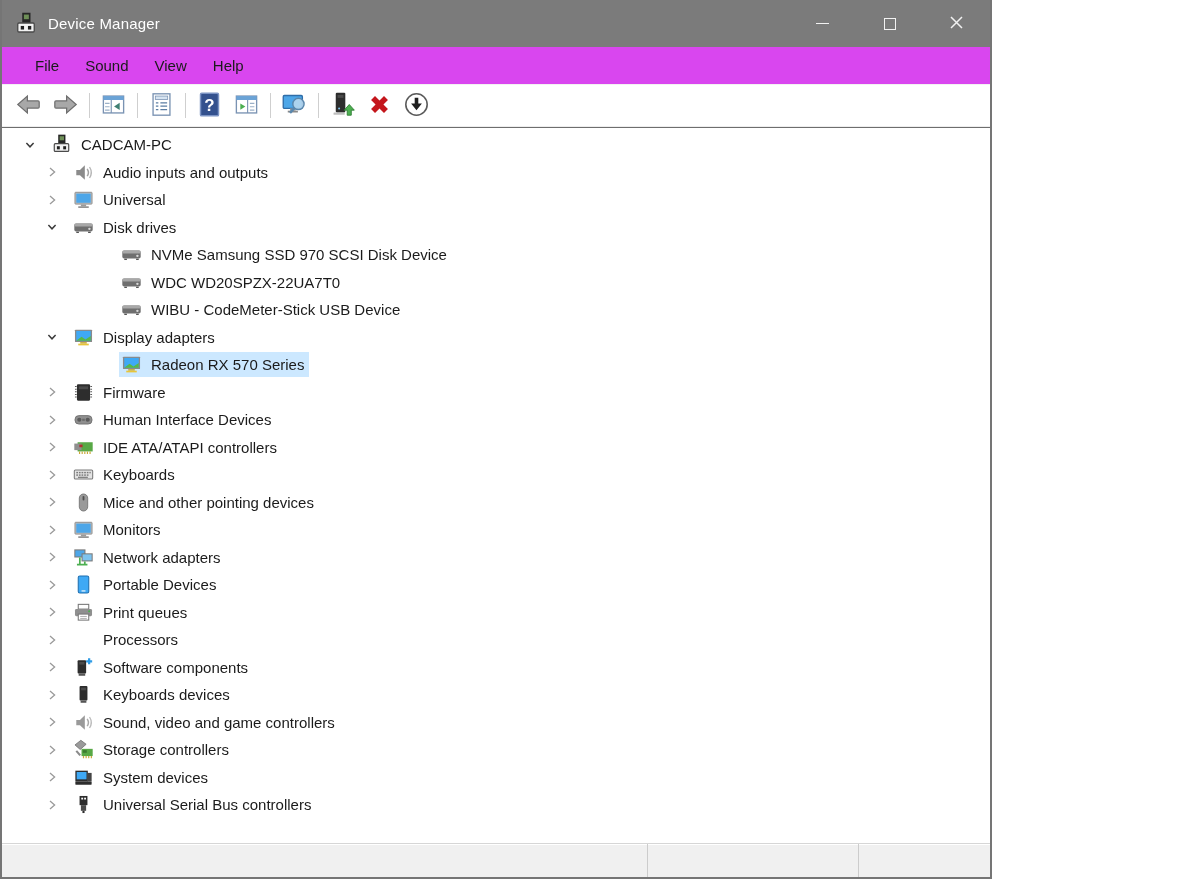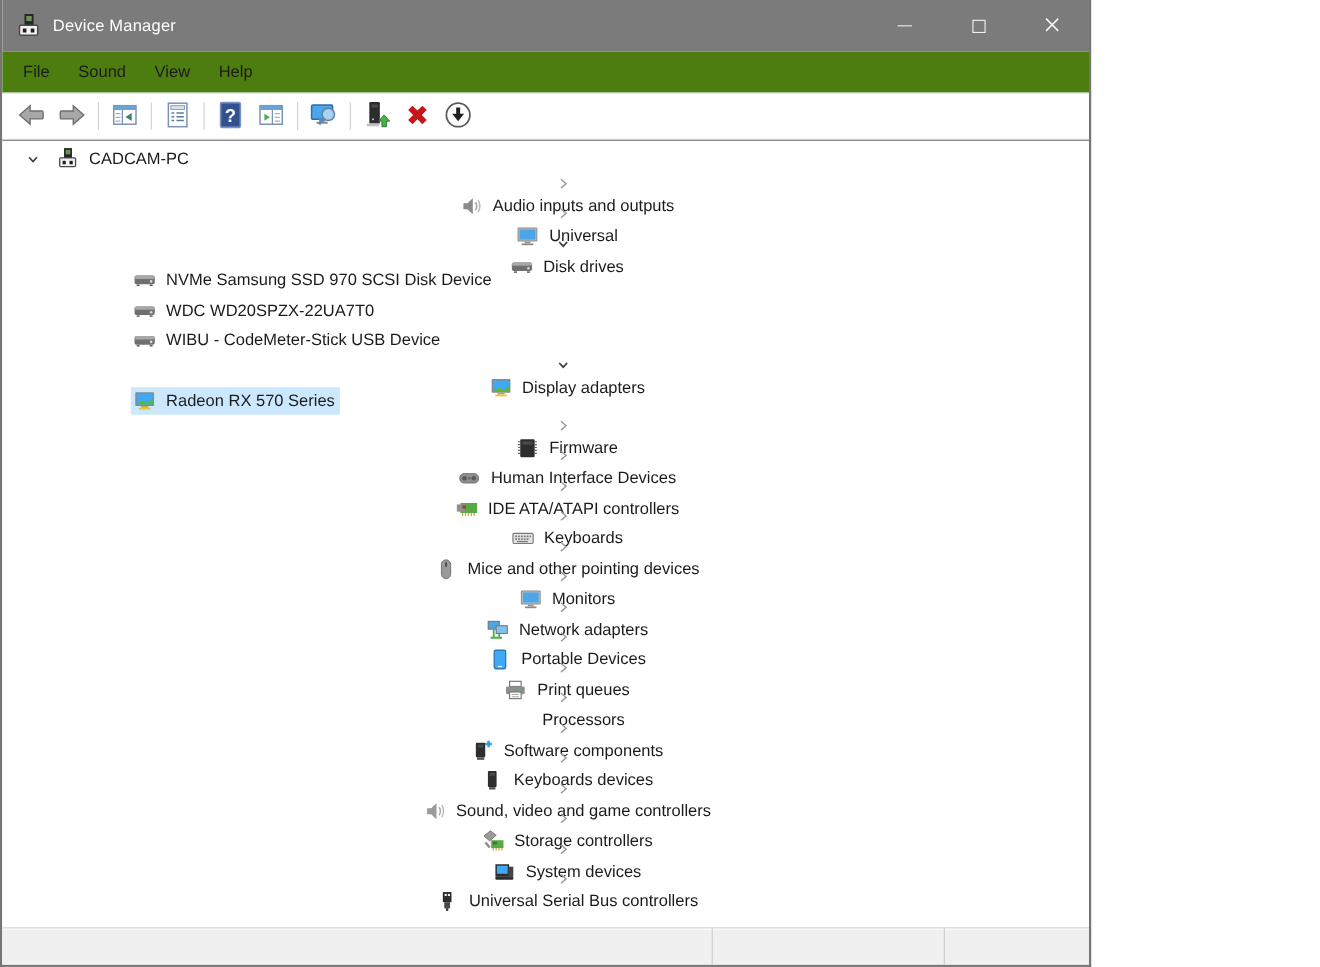--- a/index.html
+++ b/index.html
@@ -16,32 +16,32 @@
   }
   
   .titlebar{flex:0 0 47px;background:var(--titlebar);display:flex;align-items:center;}
   .titlebar-icon{width:24px;height:24px;margin-left:12px;flex:0 0 24px;}
   .titlebar-title{color:#ffffff;font-size:15px;margin-left:10px;letter-spacing:.2px;}
   .titlebar-controls{margin-left:auto;display:flex;height:100%;}
   .caption-btn{width:67px;height:100%;display:flex;align-items:center;justify-content:center;background:transparent;border:none;padding:0;cursor:default;}
   .glyph-min{width:13px;height:0;border-top:1.6px solid #f2f2f2;}
   .glyph-max{width:12px;height:12px;border:1.6px solid #f2f2f2;box-sizing:border-box;background:transparent;}
   
-  .menubar{flex:0 0 37px;background:#4d7c0f;display:flex;align-items:center;padding-left:6px;border-bottom:1px solid #f2f2f2;}
+  .menubar{flex:0 0 37px;background:#d946ef;display:flex;align-items:center;padding-left:20px;border-bottom:1px solid #f2f2f2;}
   .menu-item{padding:0 13px;font-size:15px;color:#1b1b1b;height:100%;display:flex;align-items:center;}
   
   .toolbar{flex:0 0 41px;background:#ffffff;display:flex;align-items:center;padding-left:8px;border-bottom:1px solid #ededed;}
   .tb-button{width:37px;height:33px;display:flex;align-items:center;justify-content:center;background:transparent;border:none;padding:0;}
   .tb-button svg{width:27px;height:27px;}
   .tb-sep{width:1px;height:25px;background:#cfcfcf;margin:0 5px;flex:0 0 1px;}
   
   .tree{flex:1 1 auto;background:#ffffff;border-top:1px solid #6e6e6e;padding-top:3px;overflow:hidden;}
   .tree-row{height:27.5px;display:flex;align-items:center;font-size:15px;color:#1b1b1b;white-space:nowrap;}
   .tree-row.lv0{padding-left:20px;}
-  .tree-row.lv1{padding-left:42px;flex-direction:column;}
+  .tree-row.lv1{padding-left:42px;}
   .tree-row.lv2{padding-left:90px;}
   .chev{width:16px;height:16px;flex:0 0 16px;margin-right:11px;display:flex;align-items:center;justify-content:center;}
   .row-content{display:flex;align-items:center;padding:2px 5px 2px 2px;}
   .row-content.selected{background:var(--selection);}
   .dev-icon{width:21px;height:21px;flex:0 0 21px;margin-right:9px;display:flex;align-items:center;justify-content:center;}
   .dev-icon svg{width:21px;height:21px;}
   
   .statusbar{flex:0 0 33px;background:#f0f0f0;border-top:1px solid #d6d6d6;box-shadow:inset 0 1px 0 #ffffff;display:flex;}
   .status-pane{height:100%;}
   .status-pane.p1{flex:1 1 auto;}

